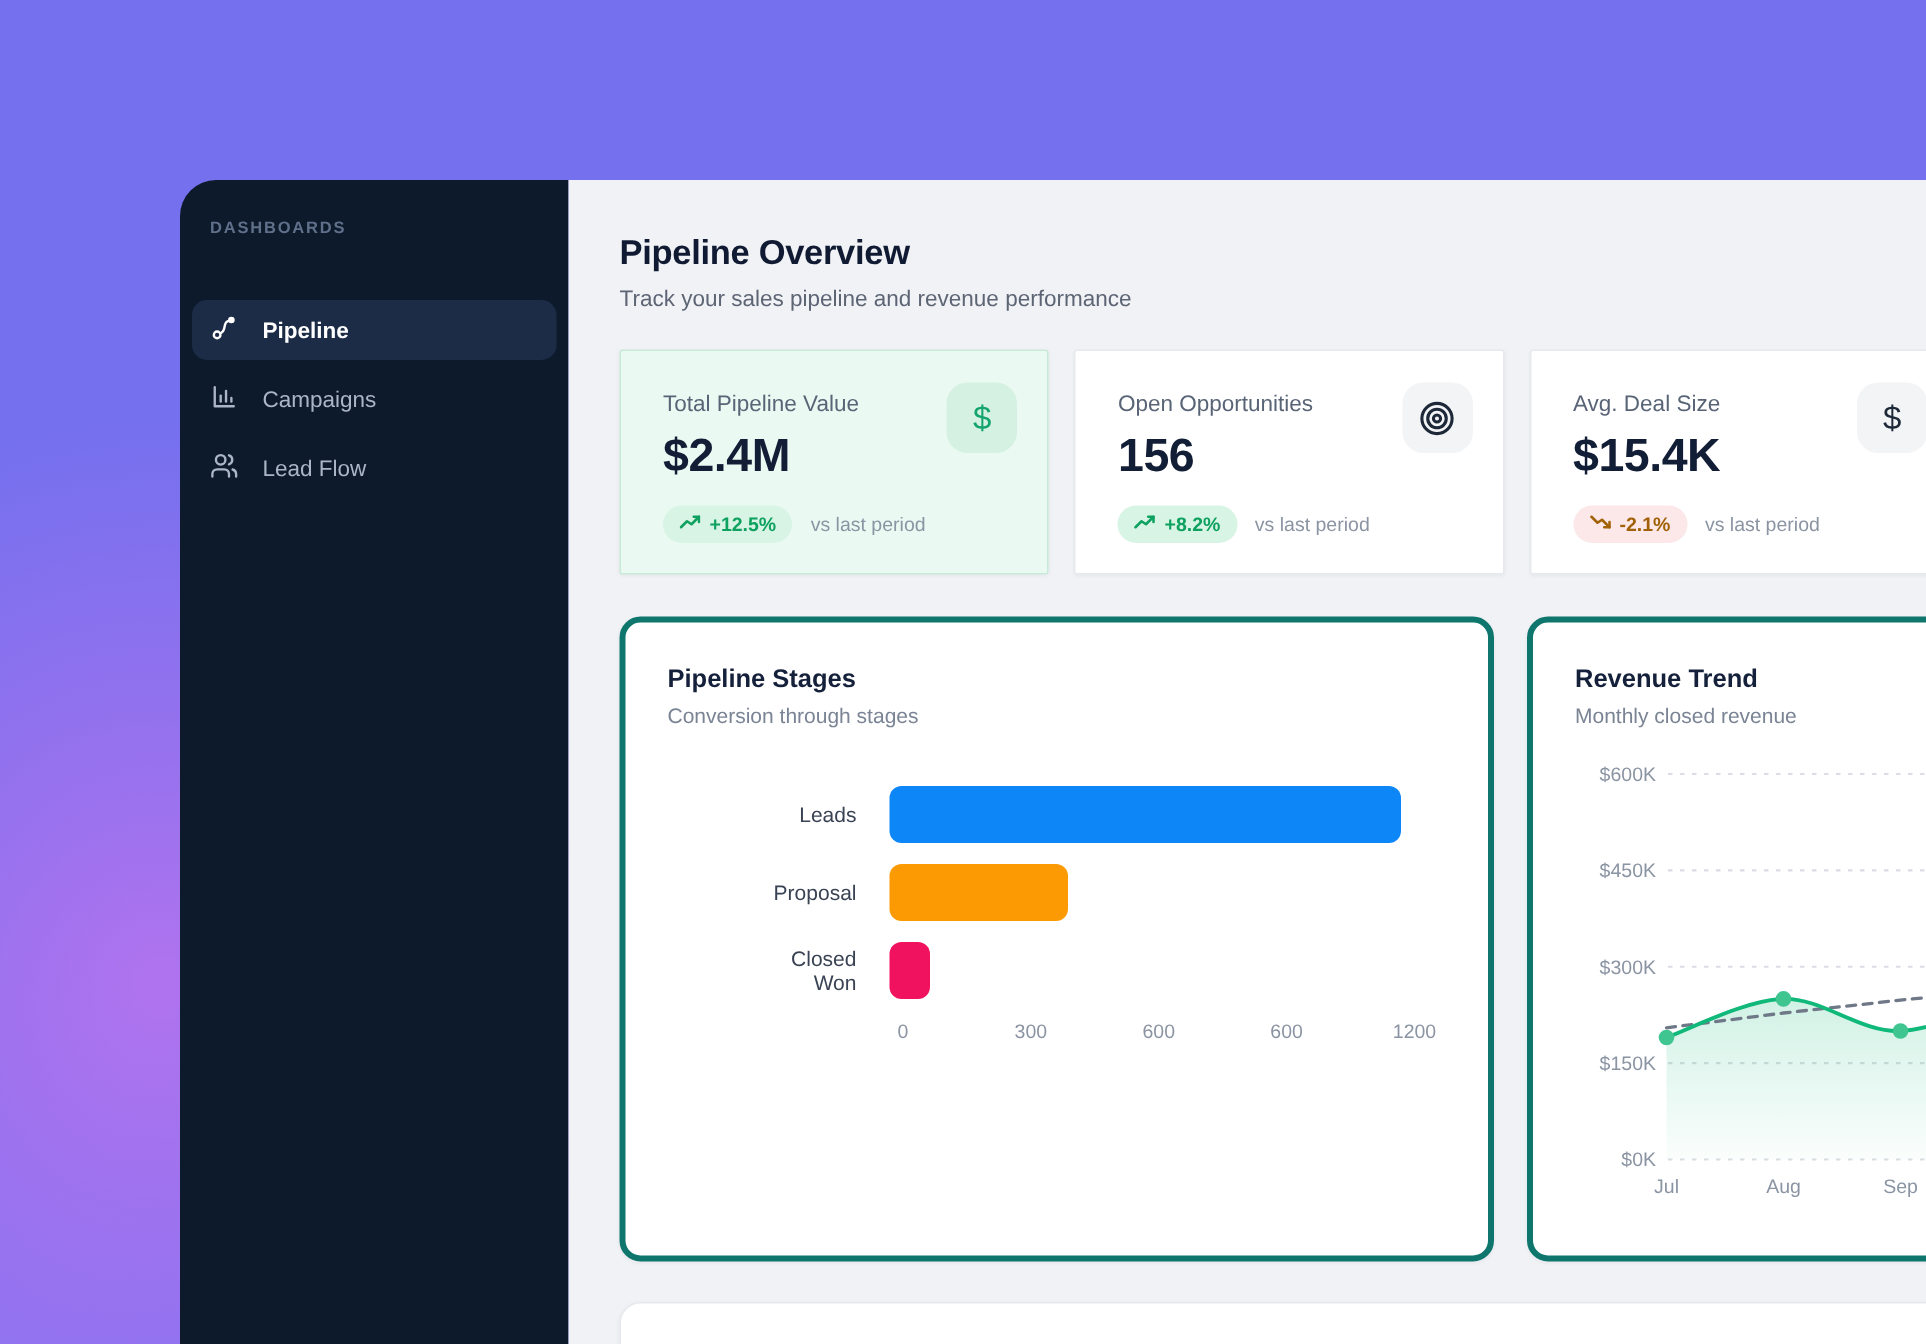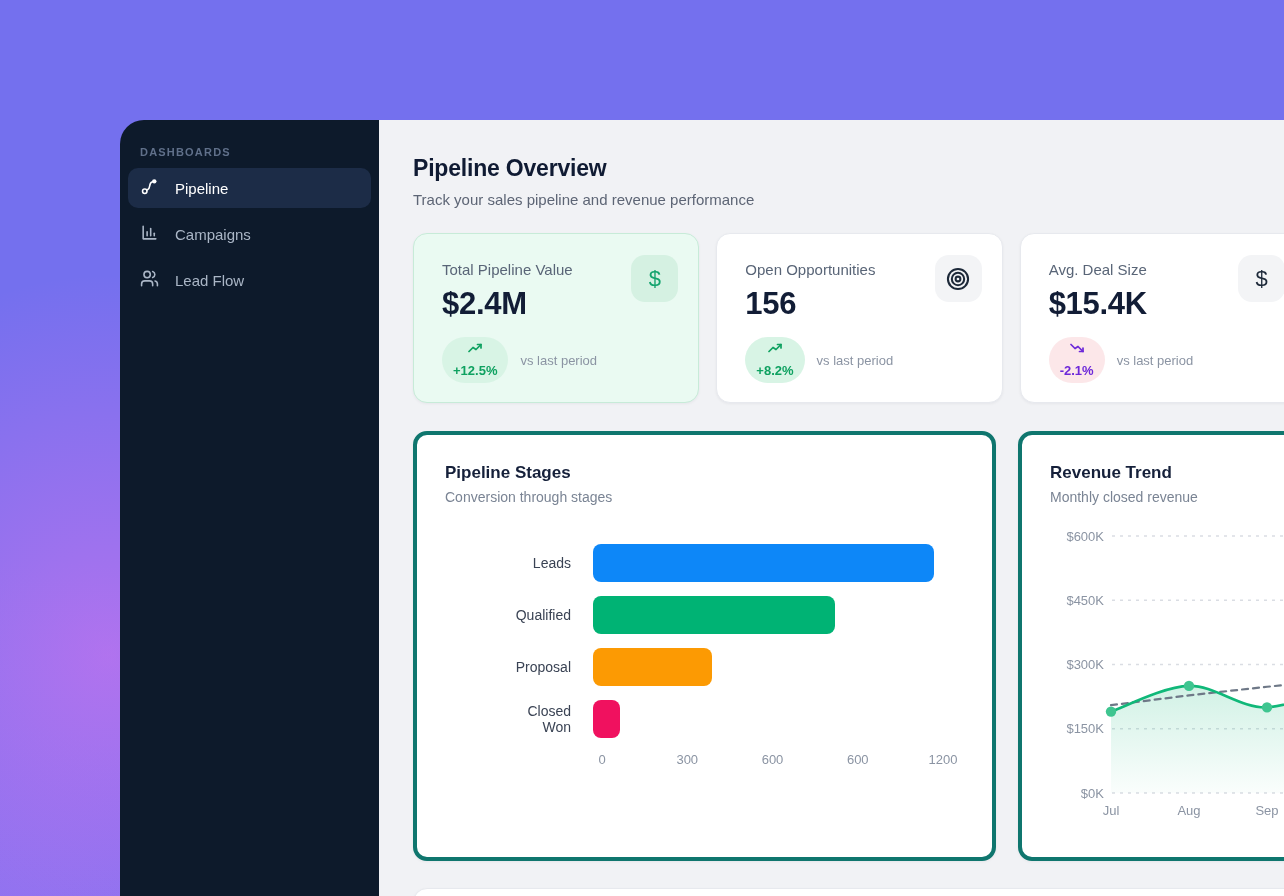--- a/index.html
+++ b/index.html
@@ -47,58 +47,58 @@
   }
   .side-items { padding:0 8px; display:flex; flex-direction:column; gap:6px; }
   .side-item {
     display:flex; align-items:center; gap:16px;
     height:40px; padding:0 12px;
     border-radius:10px;
     font-size:15px; color:#aab6c6;
     cursor:pointer;
   }
   .side-item svg { flex-shrink:0; }
-  .side-item.active { background:#1c2c47; color:#ffffff; font-weight:400; }
+  .side-item.active { background:#1c2c47; color:#ffffff; font-weight:700;margin-top:32px; }
 
   
   .main {
     flex:1; background:#f1f2f5;
     padding:35px 0 0 34px;
     overflow:hidden;
   }
   .page-title { font-size:23px; font-weight:700; color:#101b33; letter-spacing:-0.2px; }
   .page-subtitle { font-size:15px; color:#5d6575; margin-top:9px; margin-bottom:25px; }
 
   
   .kpi-row { width:893px; display:grid; grid-template-columns:repeat(3,1fr); gap:17px; margin-bottom:28px; }
   .kpi-card {
-    position:relative; height:170px;
-    background:#ffffff; border:1px solid #e7e9ee; border-radius:14px;
+    position:relative; height:150px;
+    background:#ffffff; border:1px solid #e7e9ee; border-radius:2px;
     padding:27px 24px 0 28px;
     box-shadow:0 1px 3px rgba(16,24,40,0.05);
   }
   .kpi-card.highlight { background:#eafaf2; border-color:#c7ebd8; }
   .kpi-label { font-size:15px; color:#596577; }
   .kpi-value { font-size:31px; font-weight:700; color:#121d36; margin-top:8px; letter-spacing:-0.3px; }
   .kpi-icon-chip {
     position:absolute; top:21px; right:20px;
     width:47px; height:47px; border-radius:14px;
     background:#f3f4f6;
     display:flex; align-items:center; justify-content:center;
     font-size:22px; color:#1d2939;
   }
   .kpi-card.highlight .kpi-icon-chip { background:#d5f1e2; color:#14a46e; }
   .kpi-foot { display:flex; align-items:center; gap:12px; margin-top:15px; }
   .badge {
     display:inline-flex; align-items:center; gap:6px;
     padding:5px 11px; border-radius:999px;
-    font-size:13px; font-weight:700;flex-direction:column;
+    font-size:13px; font-weight:700;
   }
   .badge.up { background:#d8f4e5; color:#0ea160; }
-  .badge.down { background:#fce7e9; color:#6d28d9; }
+  .badge.down { background:#fce7e9; color:#a16207; }
   .kpi-compare { font-size:13px; color:#8b94a3; }
 
   
   .charts-row { width:893px; display:grid; grid-template-columns:583px 288px; gap:22px; }
   .chart-card {
     background:#ffffff; border:4px solid #0f766e; border-radius:14px;
     padding:28px; height:430px;
     box-shadow:0 1px 3px rgba(16,24,40,0.05);
     overflow:hidden;
   }
@@ -245,26 +245,20 @@
     <div class="charts-row">
 
       <section class="chart-card">
         <div class="chart-title">Pipeline Stages</div>
         <div class="chart-subtitle">Conversion through stages</div>
         <div class="bars" id="bars">
             <div class="bar-row">
               <div class="bar-label">Leads</div>
               <div class="bar-track">
                 <div class="bar" style="width: 100%; background: rgb(13, 135, 248);"></div>
-              </div>
-            </div>
-            <div class="bar-row">
-              <div class="bar-label">Qualified</div>
-              <div class="bar-track">
-                <div class="bar" style="width: 70.8333%; background: rgb(0, 179, 116);"></div>
               </div>
             </div>
             <div class="bar-row">
               <div class="bar-label">Proposal</div>
               <div class="bar-track">
                 <div class="bar" style="width: 35%; background: rgb(252, 154, 3);"></div>
               </div>
             </div>
             <div class="bar-row">
               <div class="bar-label">Closed

